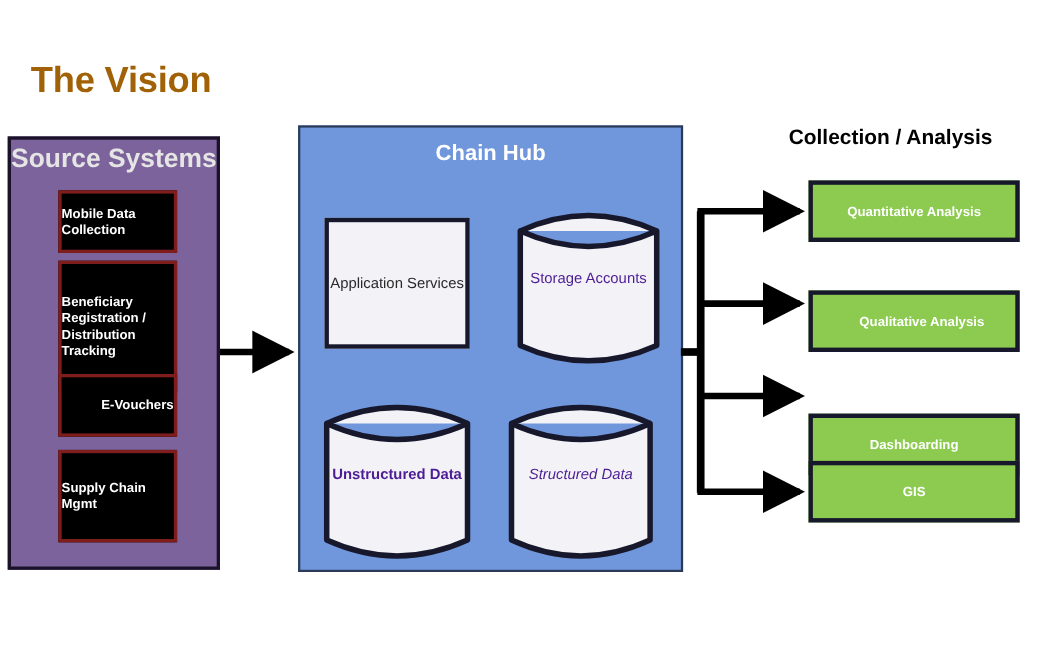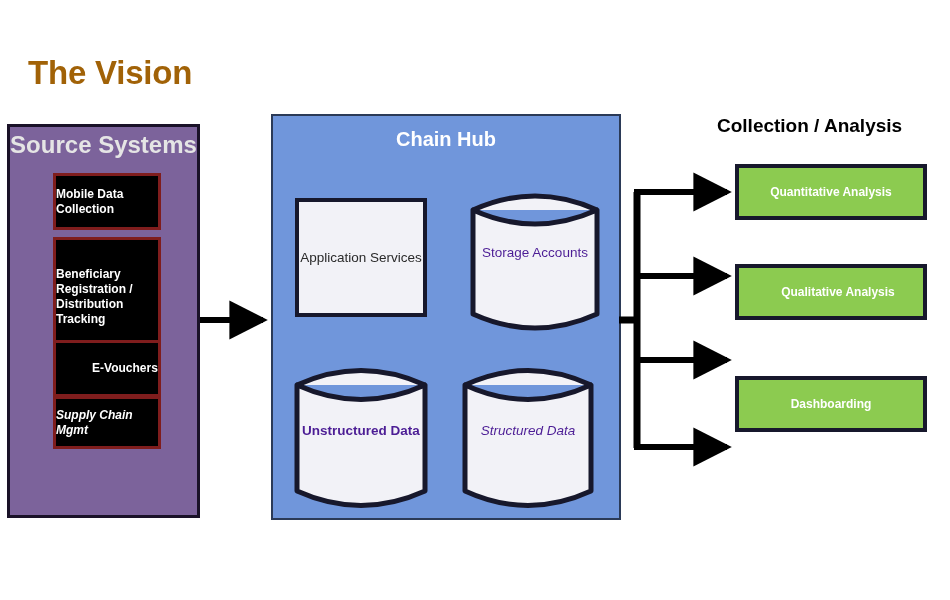--- a/index.html
+++ b/index.html
@@ -37,21 +37,21 @@
     background:#000000;
     border:3px solid #7f1d1d;
     box-sizing:border-box;
     display:flex;align-items:center;justify-content:center;
     text-align:left;
     color:#ffffff;font-weight:bold;font-size:12px;line-height:15px;
   }
   .src-box-1{top:46px;height:57px;}
   .src-box-2{top:110px;height:120px;}
   .src-box-3{top:213px;height:57px;padding-left:36px;}
-  .src-box-4{top:269px;height:53px;font-style:italic;}
+  .src-box-4{top:282px;height:84px;}
 
   
   .hub-panel{
     position:absolute;left:271px;top:114px;width:350px;height:406px;
     background:#7096db;
     border:2px solid #2b3a57;
     box-sizing:border-box;
   }
   .hub-panel-title{
     position:absolute;left:0;top:12px;width:100%;
@@ -145,20 +145,21 @@
       </svg>
       <div class="cyl-label">Structured Data</div>
     </div>
   </div>
 
   <div class="report-title">Collection / Analysis</div>
 
   <div class="rep-box rep-box-1">Quantitative Analysis</div>
   <div class="rep-box rep-box-2">Qualitative Analysis</div>
   <div class="rep-box rep-box-3">Dashboarding</div>
+  <div class="rep-box rep-box-4">GIS</div>
 
   <svg id="wires" viewBox="0 0 950 600">
     <defs>
       <marker id="ah" markerWidth="7" markerHeight="7" refX="5.6" refY="3.5" orient="auto" markerUnits="strokeWidth">
         <path d="M0,0.25 L6.4,3.5 L0,6.75 z" fill="#000000"></path>
       </marker>
     </defs>
 
     <g>
       <line x1="200" y1="320" x2="263" y2="320" stroke="#000000" stroke-width="6" marker-end="url(#ah)"></line>

